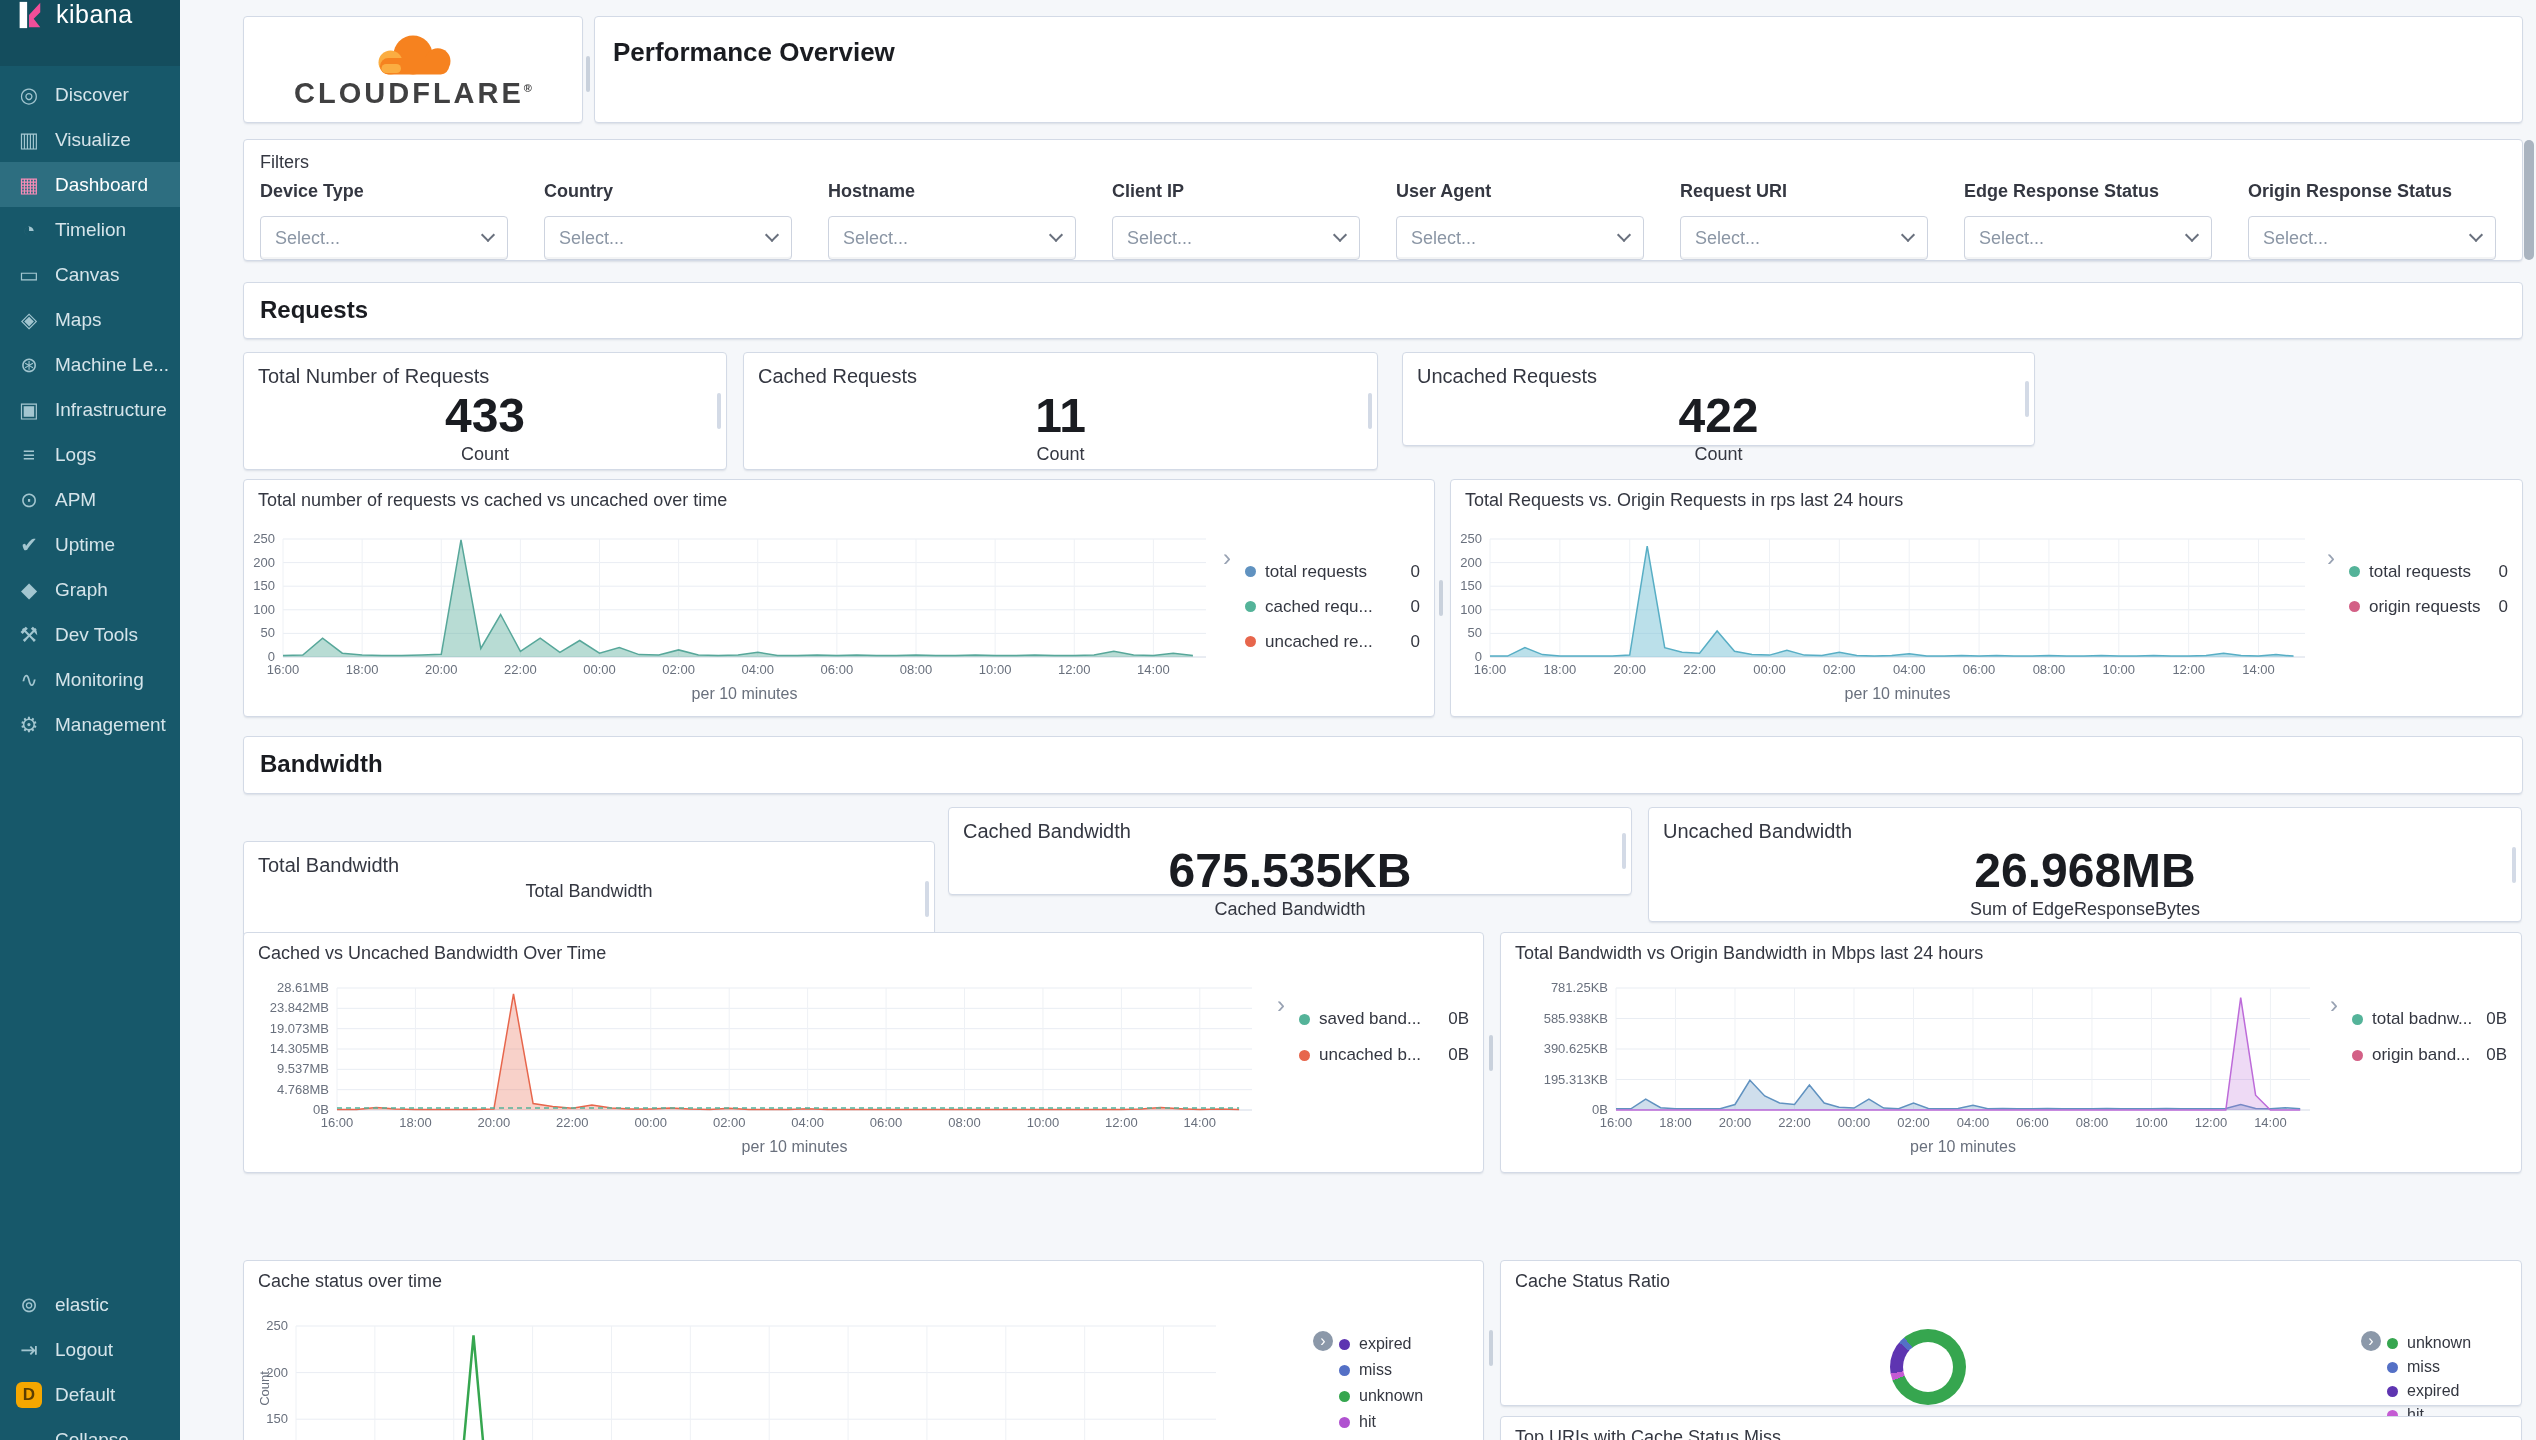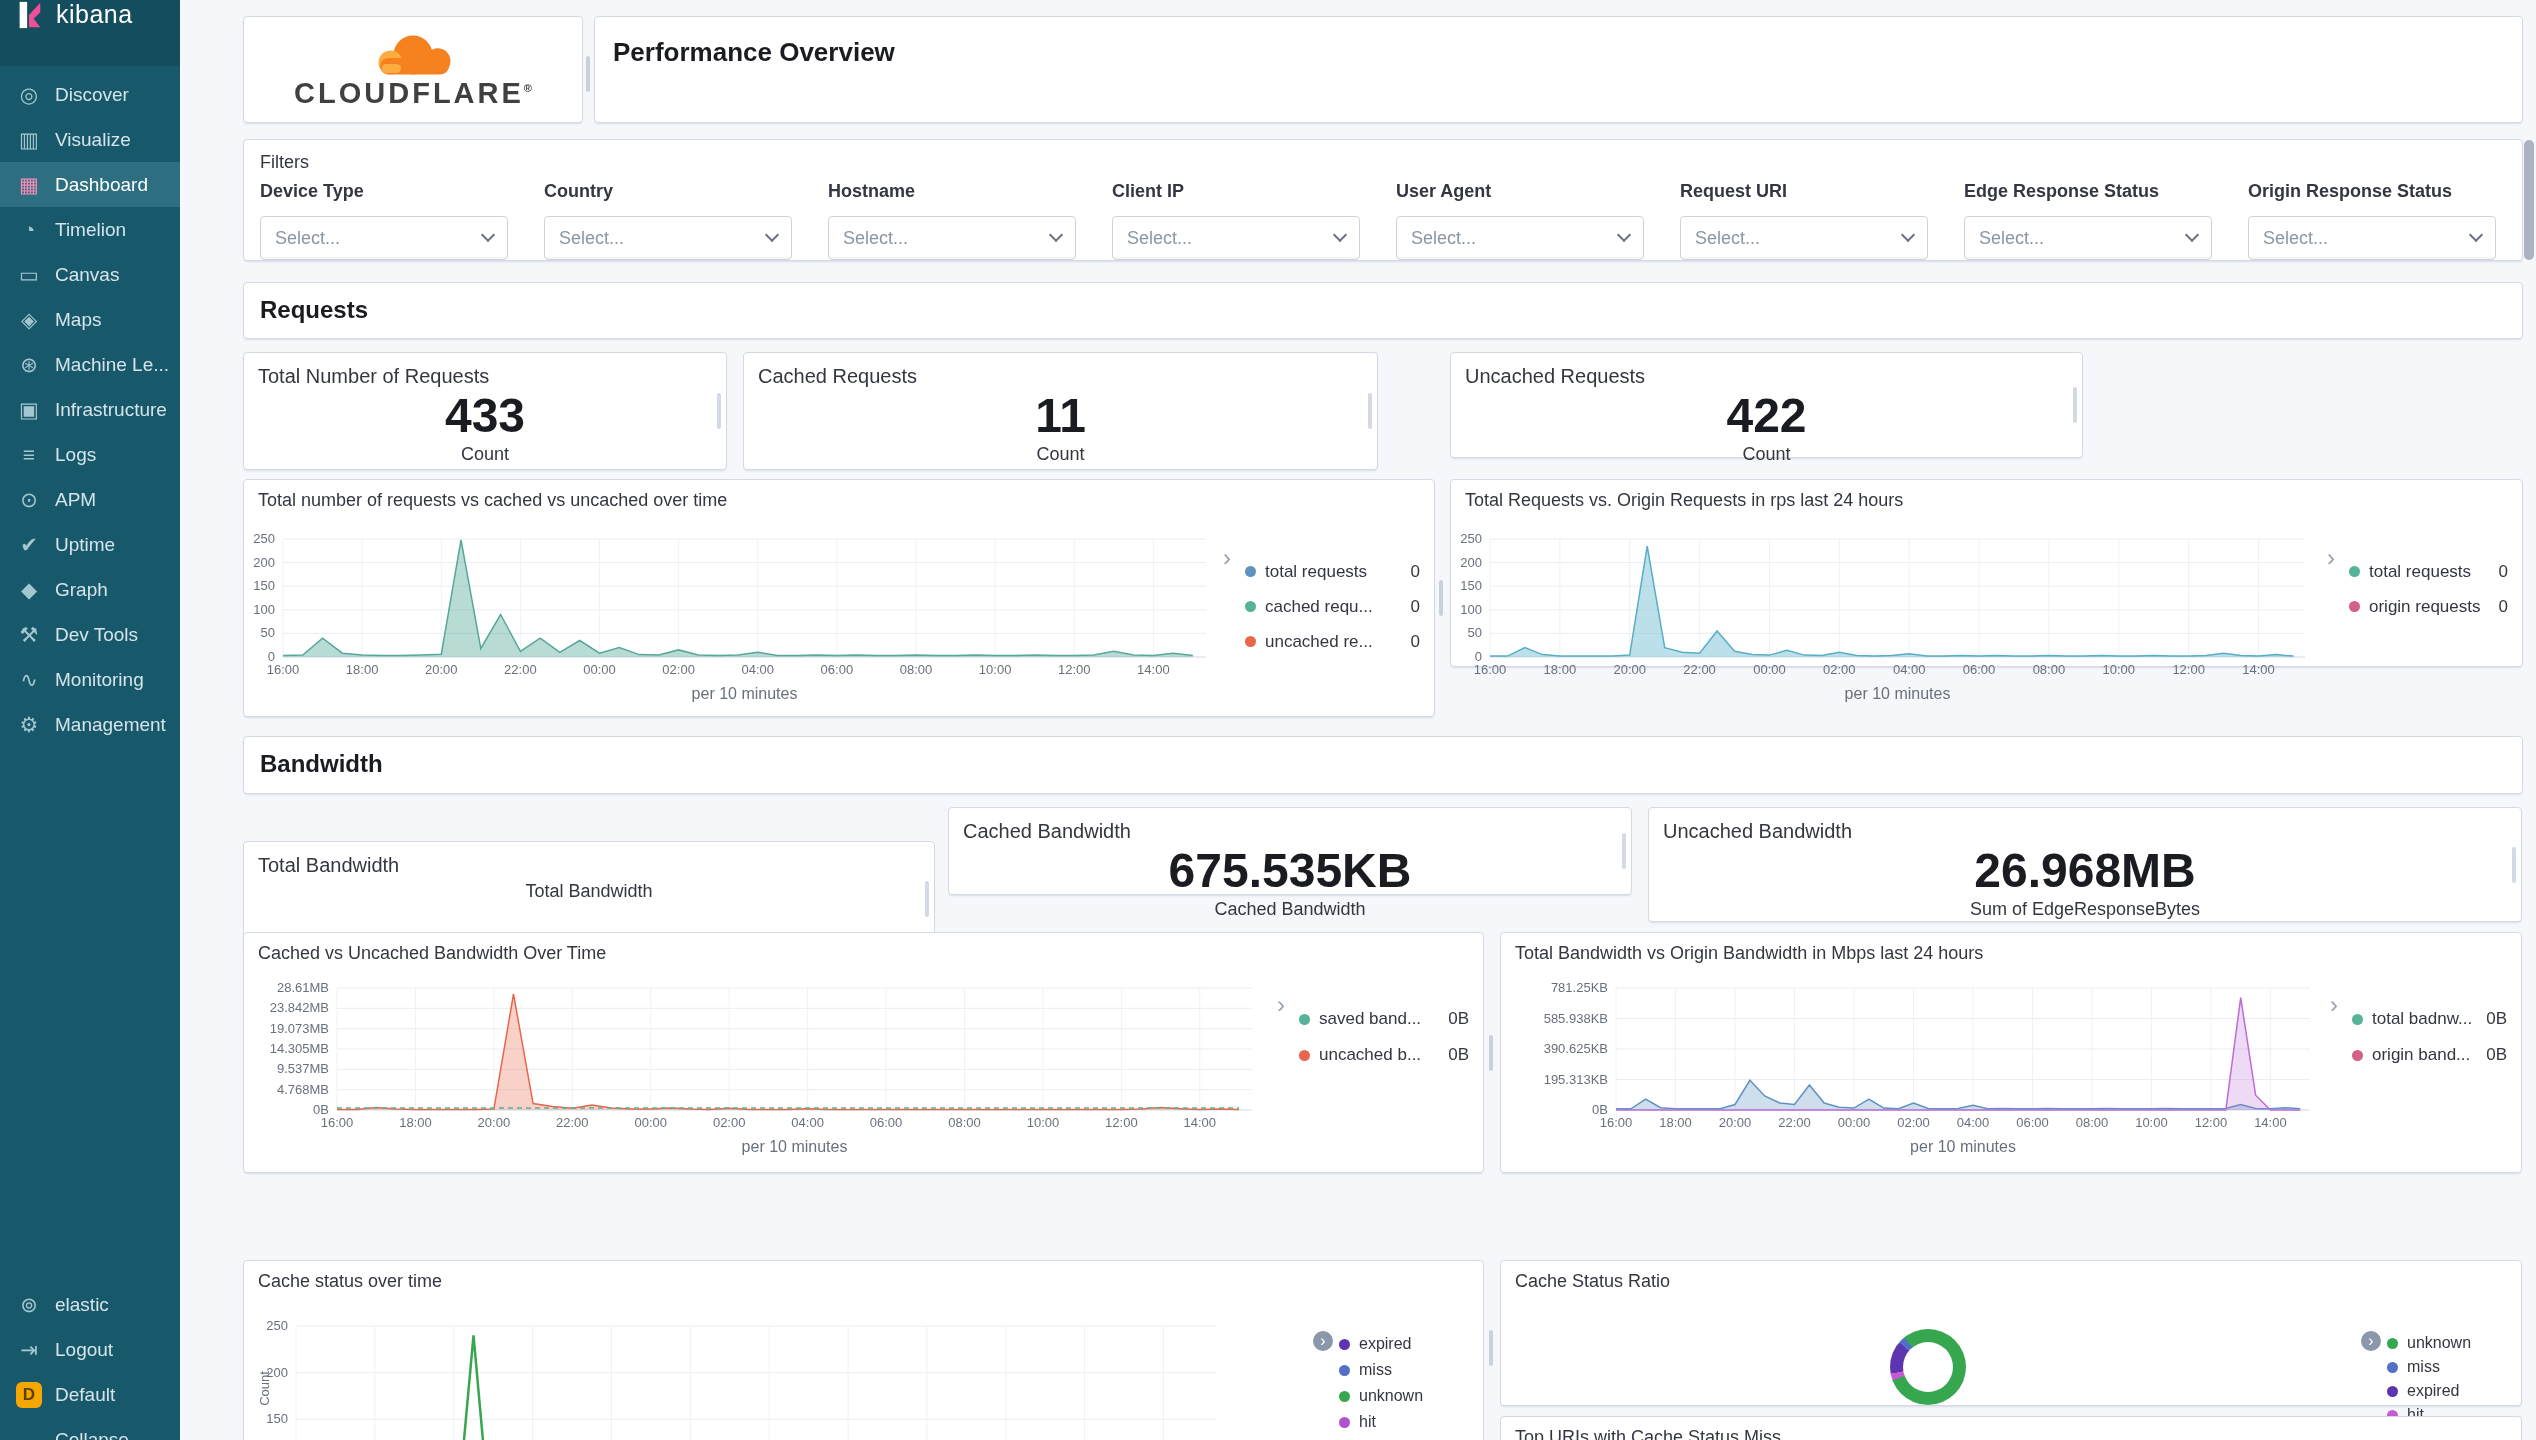--- a/index.html
+++ b/index.html
@@ -139,21 +139,21 @@
     <div class="metric-value">433</div>
     <div class="metric-sub">Count</div>
     <div class="phandle"></div>
   </section>
   <section class="panel metric" style="left:743px;top:352px;width:635px;height:118px">
     <div class="metric-title">Cached Requests</div>
     <div class="metric-value">11</div>
     <div class="metric-sub">Count</div>
     <div class="phandle"></div>
   </section>
-  <section class="panel metric" style="left:1450px;top:352px;width:633px;height:106px">
+  <section class="panel metric" style="left:1402px;top:352px;width:633px;height:94px">
     <div class="metric-title">Uncached Requests</div>
     <div class="metric-value">422</div>
     <div class="metric-sub">Count</div>
     <div class="phandle"></div>
   </section>
 
   <section class="panel" id="chart-requests-time" style="left:243px;top:479px;width:1192px;height:238px">
     <div class="chart-title">Total number of requests vs cached vs uncached over time</div>
   <div class="ytick" style="left: 0px; width: 31px; top: 51px;">250</div>
       <div class="ytick" style="left: 0px; width: 31px; top: 74.6px;">200</div>
@@ -211,21 +211,21 @@
           </div>
           <div class="legend-row" style="height: 35px; font-size: 17px;">
             <span class="dot" style="background: rgb(231, 102, 76);"></span>
             <span class="legend-label">uncached re...</span>
             <span class="legend-value">0</span>
           </div>
         </div>
       </div>
     </section>
   <div class="vhandle" style="left:1439px;top:580px"></div>
-  <section class="panel" id="chart-requests-origin" style="left:1450px;top:479px;width:1073px;height:188px">
+  <section class="panel" id="chart-requests-origin" style="left:1450px;top:479px;width:1073px;height:238px">
     <div class="chart-title">Total Requests vs. Origin Requests in rps last 24 hours</div>
   <div class="ytick" style="left: 0px; width: 31px; top: 51px;">250</div>
       <div class="ytick" style="left: 0px; width: 31px; top: 74.6px;">200</div>
       <div class="ytick" style="left: 0px; width: 31px; top: 98.2px;">150</div>
       <div class="ytick" style="left: 0px; width: 31px; top: 121.8px;">100</div>
       <div class="ytick" style="left: 0px; width: 31px; top: 145.4px;">50</div>
       <div class="ytick" style="left: 0px; width: 31px; top: 169px;">0</div>
       <div class="xtick" style="left: 15px; top: 182px; width: 48px;">16:00</div>
       <div class="xtick" style="left: 84.8671px; top: 182px; width: 48px;">18:00</div>
       <div class="xtick" style="left: 154.734px; top: 182px; width: 48px;">20:00</div>

